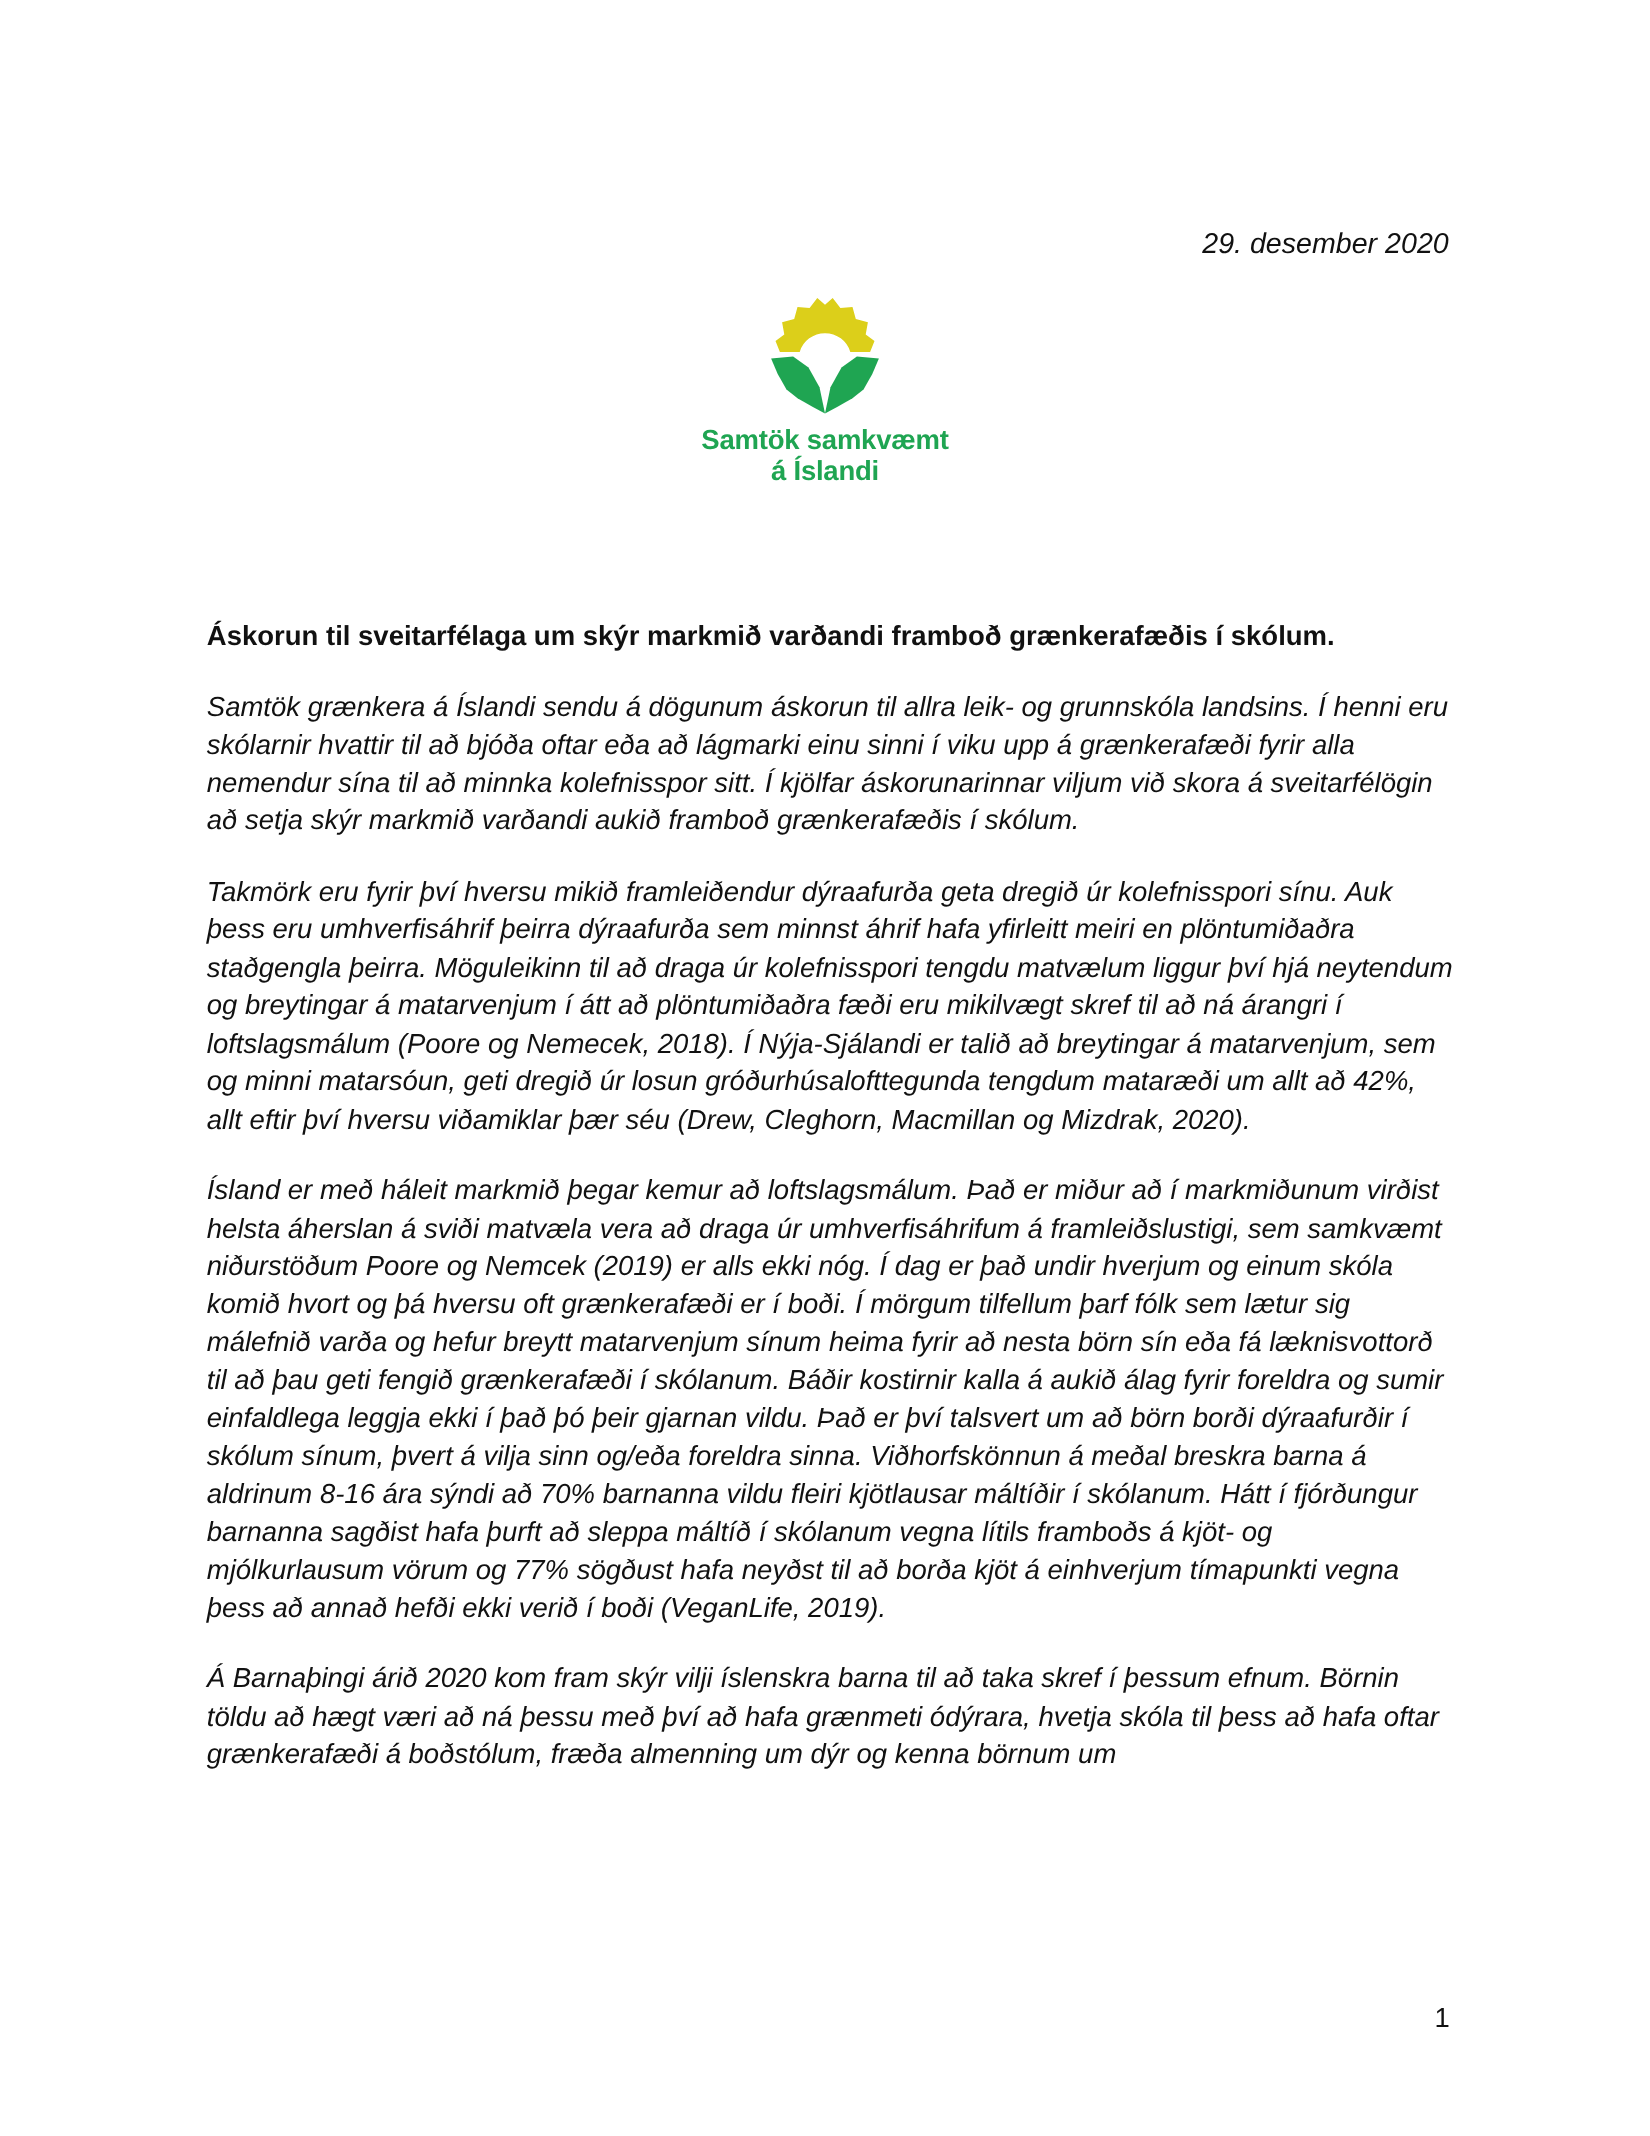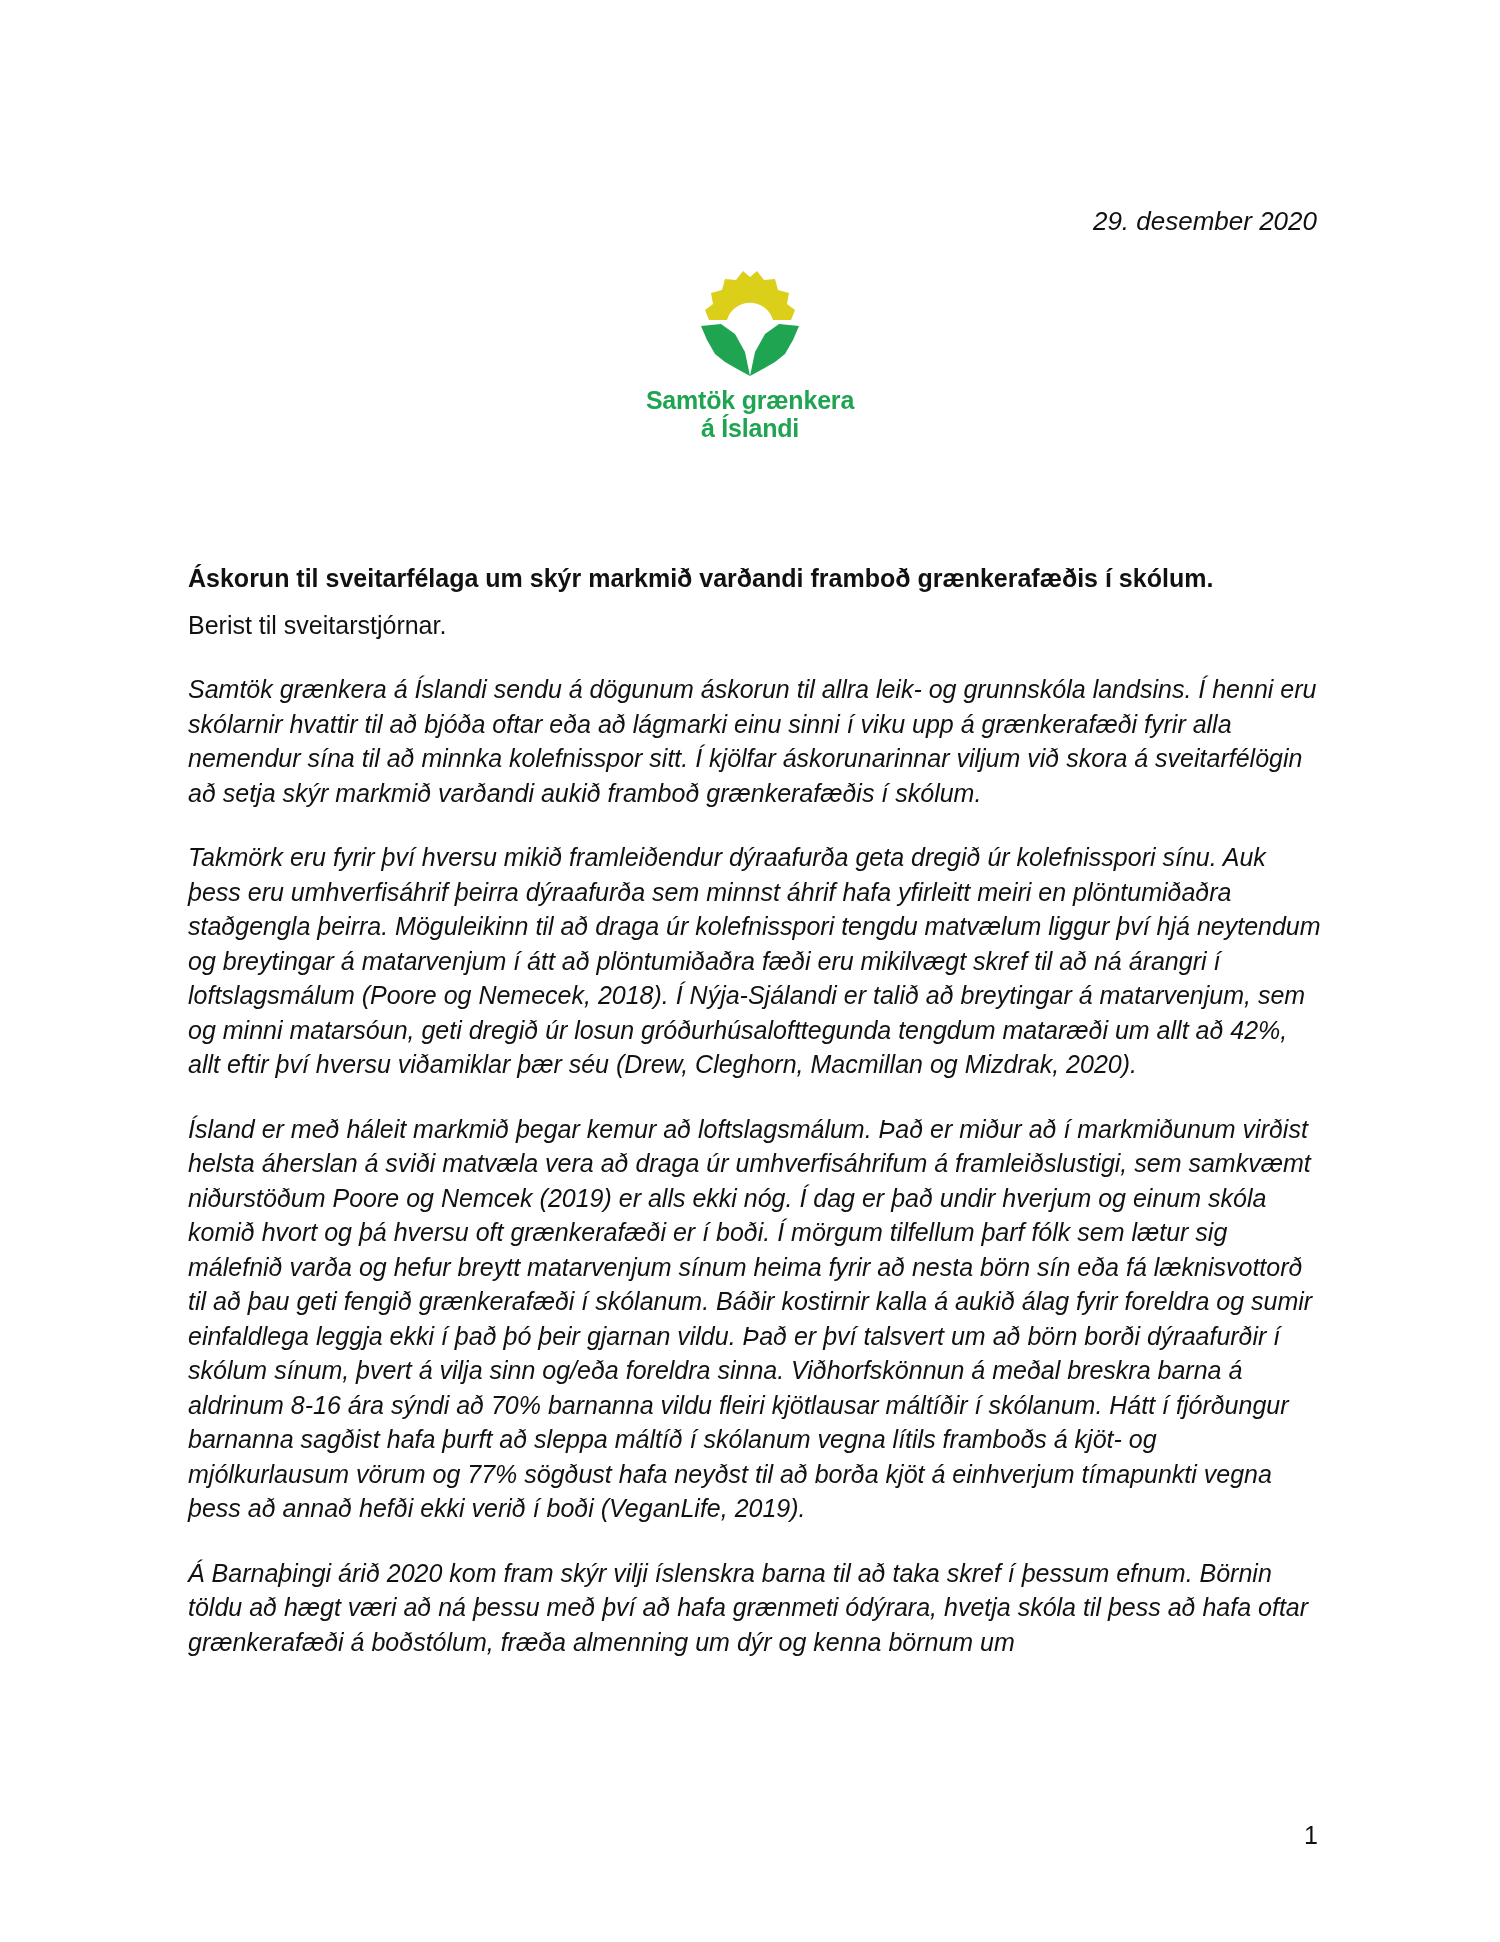--- a/index.html
+++ b/index.html
@@ -41,27 +41,26 @@
 <div class="logo">
   <svg width="110" height="112" viewBox="0 0 110 112">
 
     <path d="M14 52 L10 42 L18 36 L16 25 L27 22 L30 11 L41 12 L48 3 L55 9 L62 3 L69 12 L80 11 L83 22 L94 25 L92 36 L100 42 L96 52 L78 52 A24 24 0 0 0 32 52 Z" fill="#dccf1a"></path>
 
     <path d="M6 58 L26 56 L40 66 L50 84 L55 108 L44 102 L30 94 L20 86 L12 72 Z" fill="#1fa552"></path>
 
     <path d="M104 58 L84 56 L70 66 L60 84 L55 108 L66 102 L80 94 L90 86 L98 72 Z" fill="#1fa552"></path>
   </svg>
   <div class="logo-text">
-    <div>Samtök grænkera</div>
+    <div>Samtök samkvæmt</div>
     <div>á Íslandi</div>
   </div>
 </div>
 
 <div class="content">
   <p class="title">Áskorun til sveitarfélaga um skýr markmið varðandi framboð grænkerafæðis í skólum.</p>
-  <p>Berist til sveitarstjórnar.</p>
   <p class="italic gap">Samtök grænkera á Íslandi sendu á dögunum áskorun til allra leik- og grunnskóla landsins. Í henni eru skólarnir hvattir til að bjóða oftar eða að lágmarki einu sinni í viku upp á grænkerafæði fyrir alla nemendur sína til að minnka kolefnisspor sitt. Í kjölfar áskorunarinnar viljum við skora á sveitarfélögin að setja skýr markmið varðandi aukið framboð grænkerafæðis í skólum.</p>
   <p class="gap">Takmörk eru fyrir því hversu mikið framleiðendur dýraafurða geta dregið úr kolefnisspori sínu. Auk þess eru umhverfisáhrif þeirra dýraafurða sem minnst áhrif hafa yfirleitt meiri en plöntumiðaðra staðgengla þeirra. Möguleikinn til að draga úr kolefnisspori tengdu matvælum liggur því hjá neytendum og breytingar á matarvenjum í átt að plöntumiðaðra fæði eru mikilvægt skref til að ná árangri í loftslagsmálum (Poore og Nemecek, 2018). Í Nýja-Sjálandi er talið að breytingar á matarvenjum, sem og minni matarsóun, geti dregið úr losun gróðurhúsalofttegunda tengdum mataræði um allt að 42%, allt eftir því hversu viðamiklar þær séu (Drew, Cleghorn, Macmillan og Mizdrak, 2020).</p>
   <p class="gap">Ísland er með háleit markmið þegar kemur að loftslagsmálum. Það er miður að í markmiðunum virðist helsta áherslan á sviði matvæla vera að draga úr umhverfisáhrifum á framleiðslustigi, sem samkvæmt niðurstöðum Poore og Nemcek (2019) er alls ekki nóg. Í dag er það undir hverjum og einum skóla komið hvort og þá hversu oft grænkerafæði er í boði. Í mörgum tilfellum þarf fólk sem lætur sig málefnið varða og hefur breytt matarvenjum sínum heima fyrir að nesta börn sín eða fá læknisvottorð til að þau geti fengið grænkerafæði í skólanum. Báðir kostirnir kalla á aukið álag fyrir foreldra og sumir einfaldlega leggja ekki í það þó þeir gjarnan vildu. Það er því talsvert um að börn borði dýraafurðir í skólum sínum, þvert á vilja sinn og/eða foreldra sinna. Viðhorfskönnun á meðal breskra barna á aldrinum 8-16 ára sýndi að 70% barnanna vildu fleiri kjötlausar máltíðir í skólanum. Hátt í fjórðungur barnanna sagðist hafa þurft að sleppa máltíð í skólanum vegna lítils framboðs á kjöt- og mjólkurlausum vörum og 77% sögðust hafa neyðst til að borða kjöt á einhverjum tímapunkti vegna þess að annað hefði ekki verið í boði (VeganLife, 2019).</p>
   <p class="gap">Á Barnaþingi árið 2020 kom fram skýr vilji íslenskra barna til að taka skref í þessum efnum. Börnin töldu að hægt væri að ná þessu með því að hafa grænmeti ódýrara, hvetja skóla til þess að hafa oftar grænkerafæði á boðstólum, fræða almenning um dýr og kenna börnum um</p>
 </div>
 
 <div class="page-num">1</div>
 
 </body></html>

